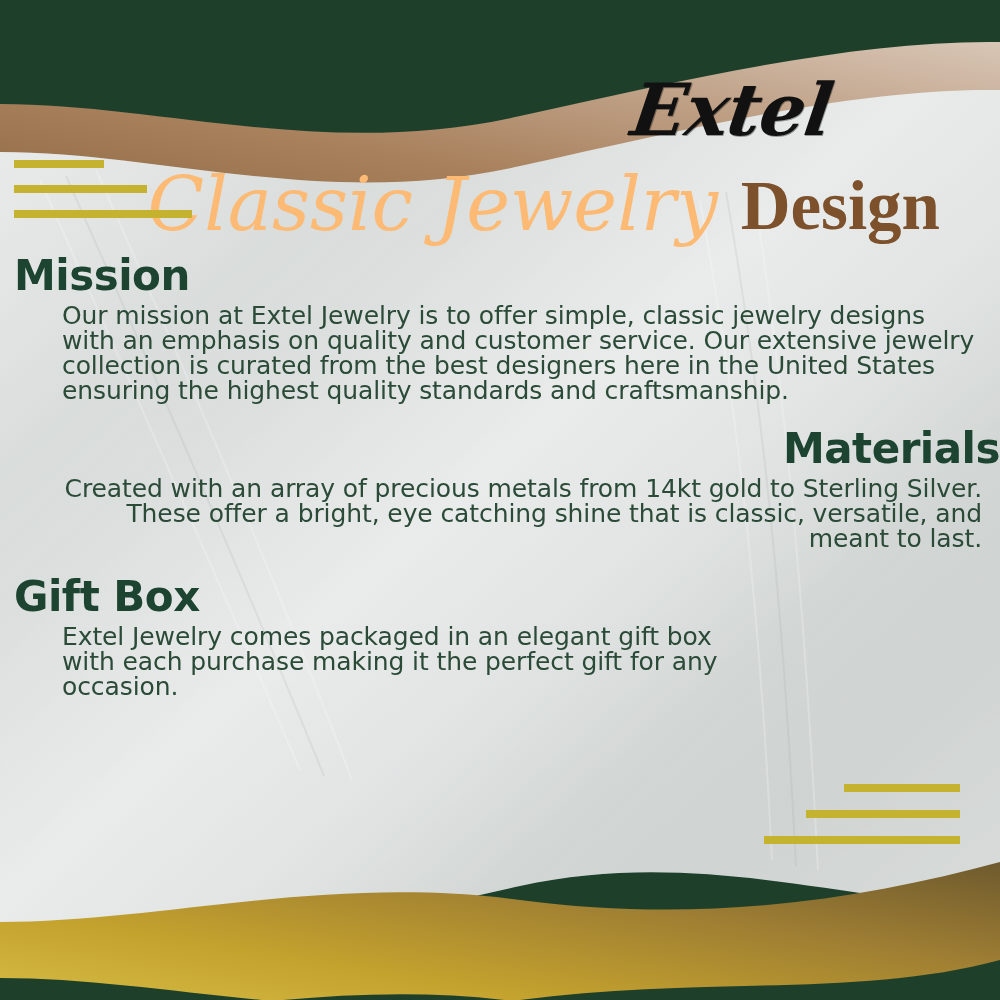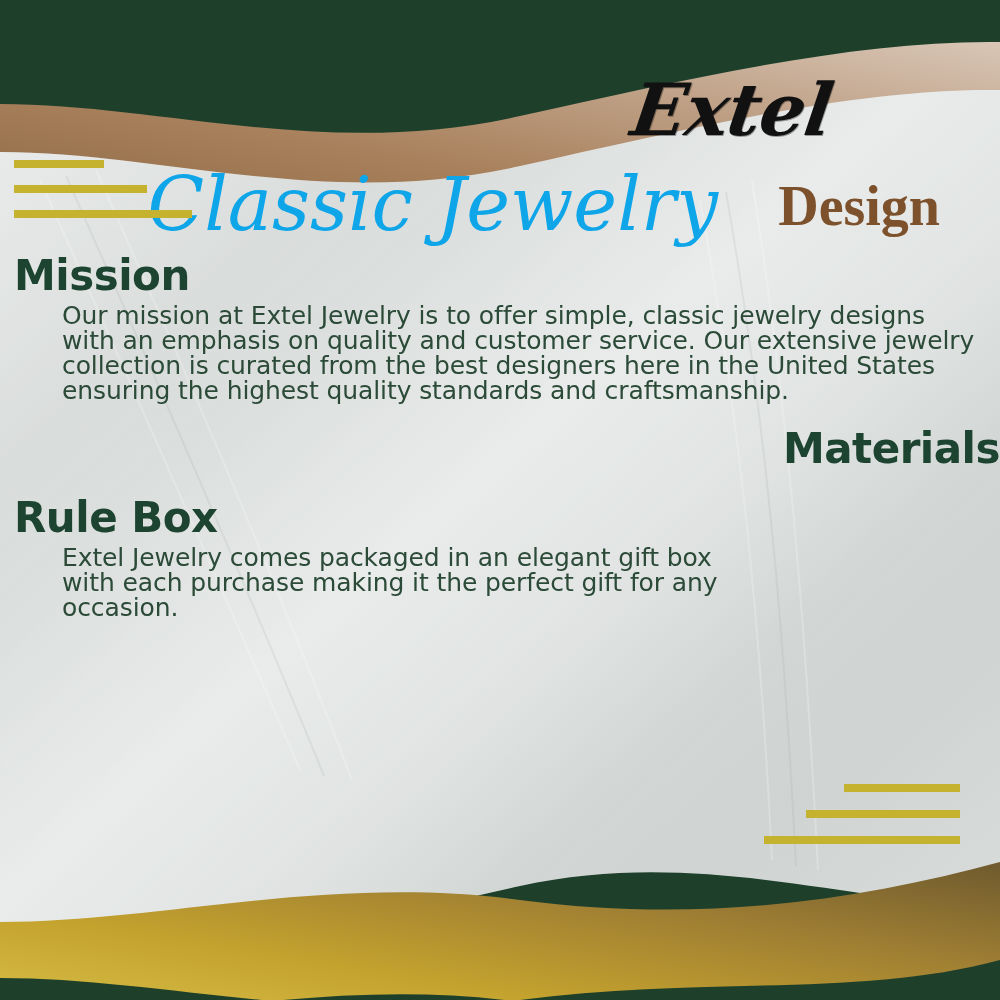--- a/index.html
+++ b/index.html
@@ -48,29 +48,29 @@
     height:96px;
   }
   .title-main{
     position:absolute;
     right:282px; top:0;
     font-family:"DejaVu Serif", serif;
     font-style:italic;
     font-weight:400;
     font-size:74px;
     line-height:96px;
-    color:#0ea5e9;
+    color:#fdba74;
     white-space:nowrap;
   }
   .title-accent{
     position:absolute;
     right:60px; top:2px;
     font-family:"Liberation Serif", serif;
     font-weight:700;
-    font-size:56px;
+    font-size:69px;
     line-height:96px;
     color:#7d512c;
     white-space:nowrap;
   }
 
   
   .lines{position:absolute;}
   .lines .ln{
     height:8px;
     background:#c5b22f;
@@ -197,22 +197,23 @@
 
   <div class="content">
 
     <div class="section s-mission">
       <h2 class="sec-head">Mission</h2>
       <p class="sec-body">Our mission at Extel Jewelry is to offer simple, classic jewelry designs with an emphasis on quality and customer service. Our extensive jewelry collection is curated from the best designers here in the United States ensuring the highest quality standards and craftsmanship.</p>
     </div>
 
     <div class="section s-materials">
       <h2 class="sec-head">Materials</h2>
+      <p class="sec-body">Created with an array of precious metals from 14kt gold to Sterling Silver. These offer a bright, eye catching shine that is classic, versatile, and meant to last.</p>
     </div>
 
 
     <div class="section s-gift">
-      <h2 class="sec-head">Rule Box</h2>
+      <h2 class="sec-head">Gift Box</h2>
       <p class="sec-body">Extel Jewelry comes packaged in an elegant gift box with each purchase making it the perfect gift for any occasion.</p>
     </div>
 
   </div>
 </div>
 
 </body></html>

